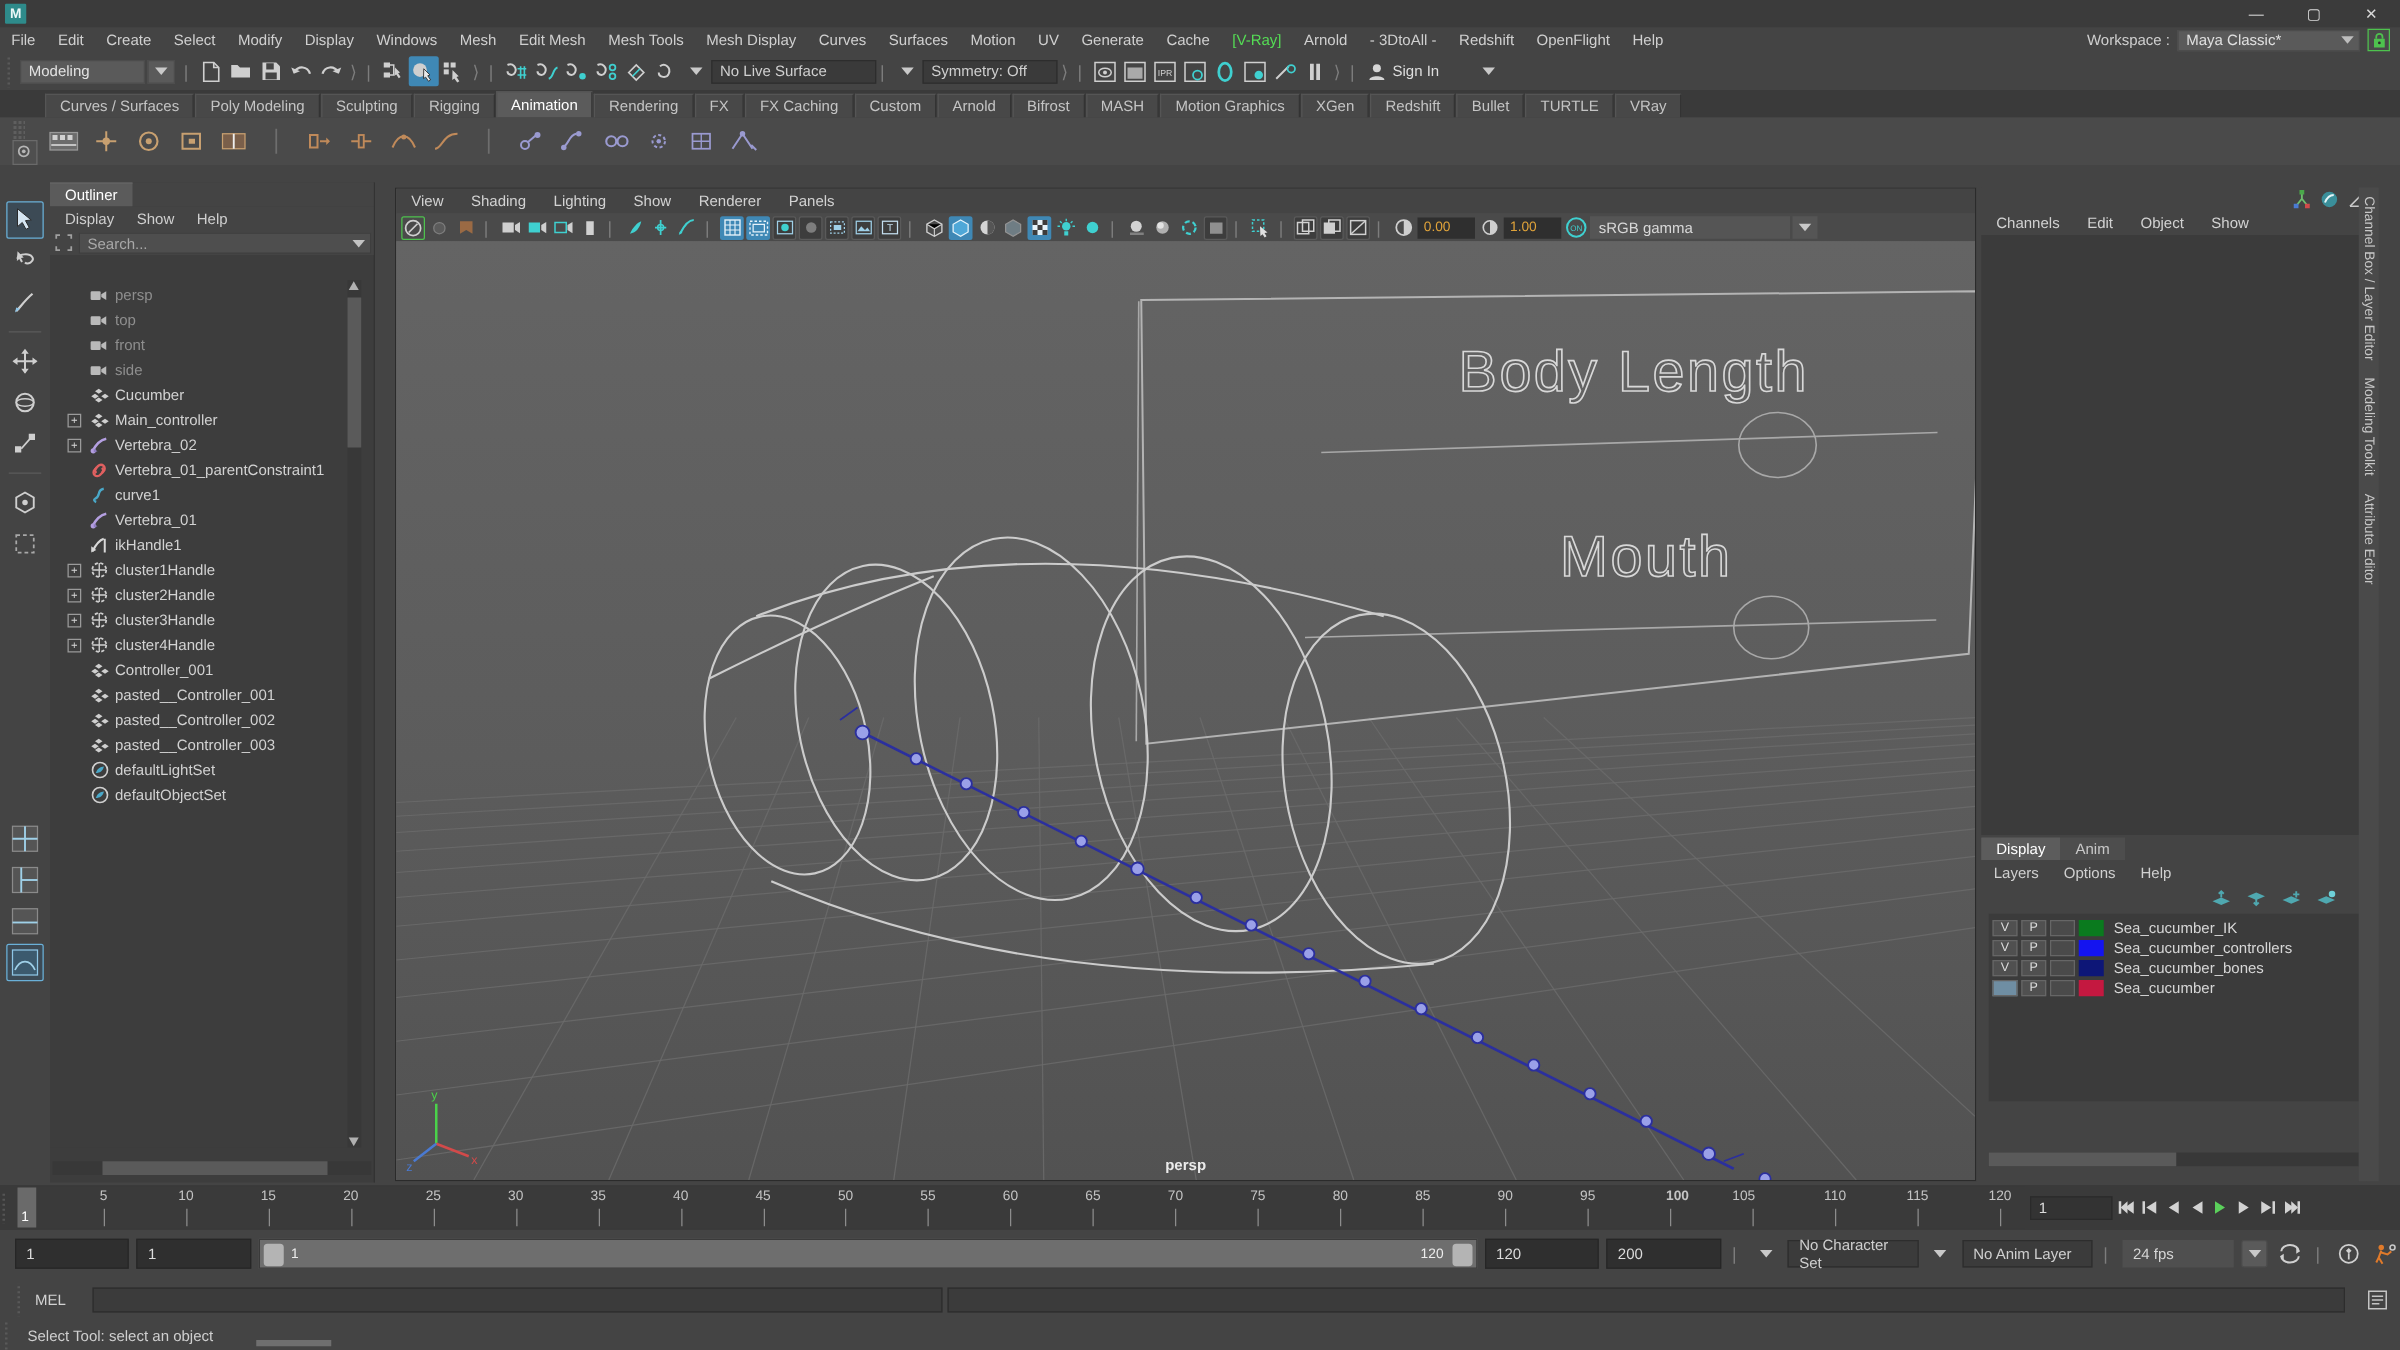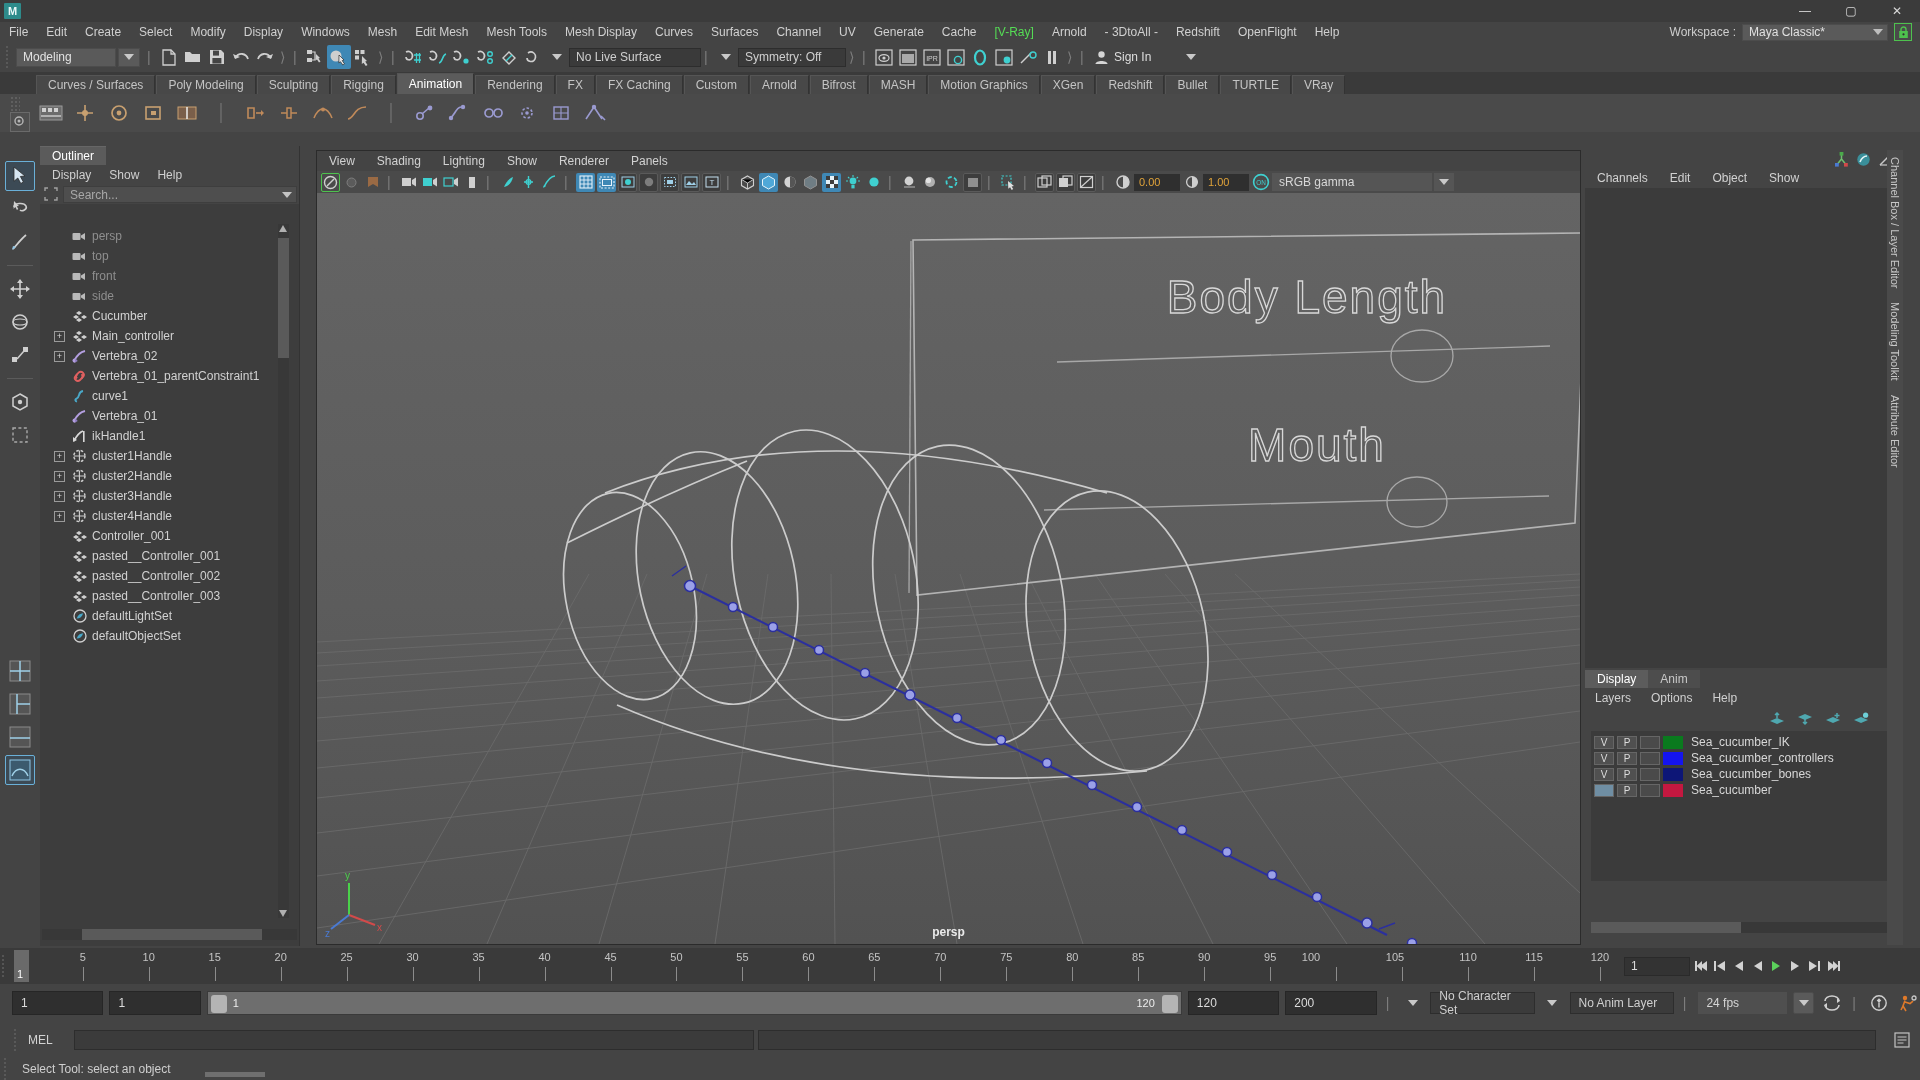--- a/index.html
+++ b/index.html
@@ -264,21 +264,21 @@
     <div class="menu">Select</div>
     <div class="menu">Modify</div>
     <div class="menu">Display</div>
     <div class="menu">Windows</div>
     <div class="menu">Mesh</div>
     <div class="menu">Edit Mesh</div>
     <div class="menu">Mesh Tools</div>
     <div class="menu">Mesh Display</div>
     <div class="menu">Curves</div>
     <div class="menu">Surfaces</div>
-    <div class="menu">Channel</div>
+    <div class="menu">Motion</div>
     <div class="menu">UV</div>
     <div class="menu">Generate</div>
     <div class="menu">Cache</div>
     <div class="menu vray">[V-Ray]</div>
     <div class="menu">Arnold</div>
     <div class="menu">- 3DtoAll -</div>
     <div class="menu">Redshift</div>
     <div class="menu">OpenFlight</div>
     <div class="menu">Help</div>
   </div>
@@ -1419,21 +1419,21 @@
         <div class="tl-lab" style="left: 992.303px;">75</div>
         <div class="tl-tick" style="left: 1058.27px;"></div>
         <div class="tl-lab" style="left: 1058.27px;">80</div>
         <div class="tl-tick" style="left: 1124.24px;"></div>
         <div class="tl-lab" style="left: 1124.24px;">85</div>
         <div class="tl-tick" style="left: 1190.2px;"></div>
         <div class="tl-lab" style="left: 1190.2px;">90</div>
         <div class="tl-tick" style="left: 1256.17px;"></div>
         <div class="tl-lab" style="left: 1256.17px;">95</div>
         <div class="tl-tick" style="left: 1322.13px;"></div>
-        <div class="tl-lab" style="left: 1297px;">100</div>
+        <div class="tl-lab" style="left: 1328px; font-weight: bold;">100</div>
         <div class="tl-tick" style="left: 1388.1px;"></div>
         <div class="tl-lab" style="left: 1381px;">105</div>
         <div class="tl-tick" style="left: 1454.07px;"></div>
         <div class="tl-lab" style="left: 1454.07px;">110</div>
         <div class="tl-tick" style="left: 1520.03px;"></div>
         <div class="tl-lab" style="left: 1520.03px;">115</div>
         <div class="tl-tick" style="left: 1586px;"></div>
         <div class="tl-lab" style="left: 1586px;">120</div>
       </div>
     <div class="tl-right">

